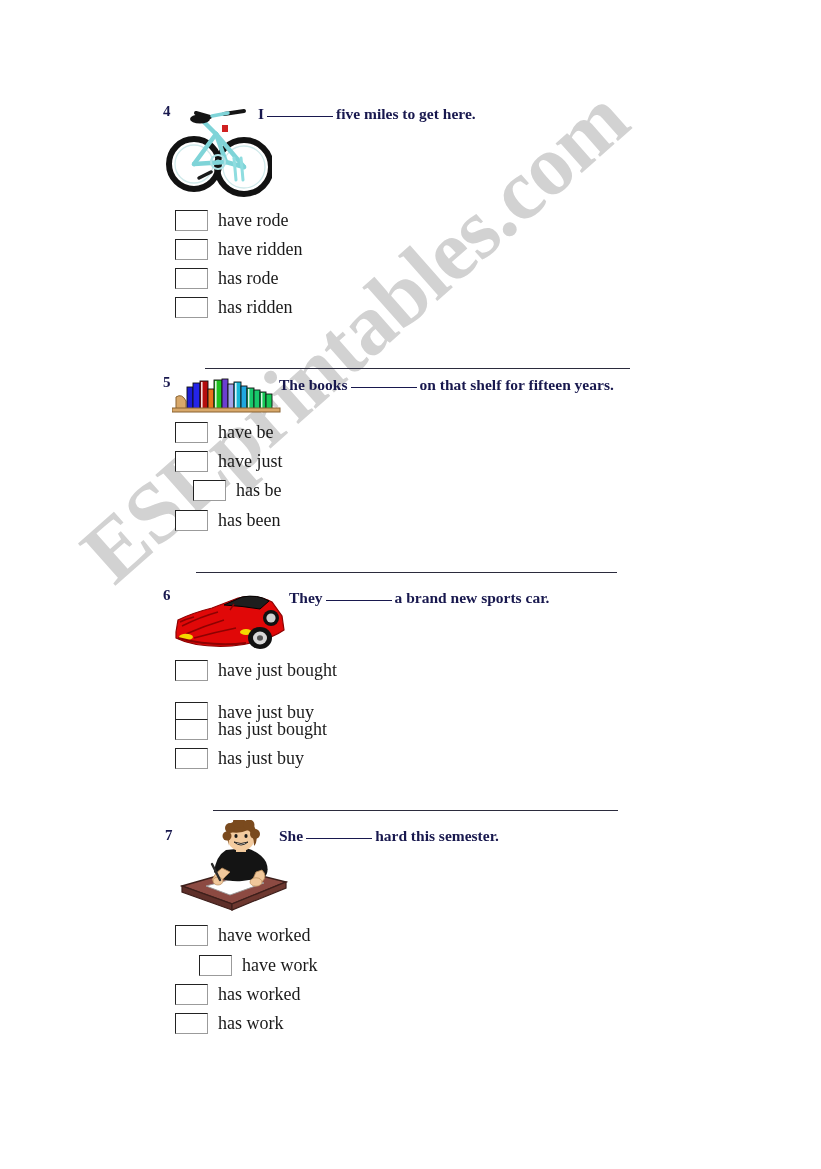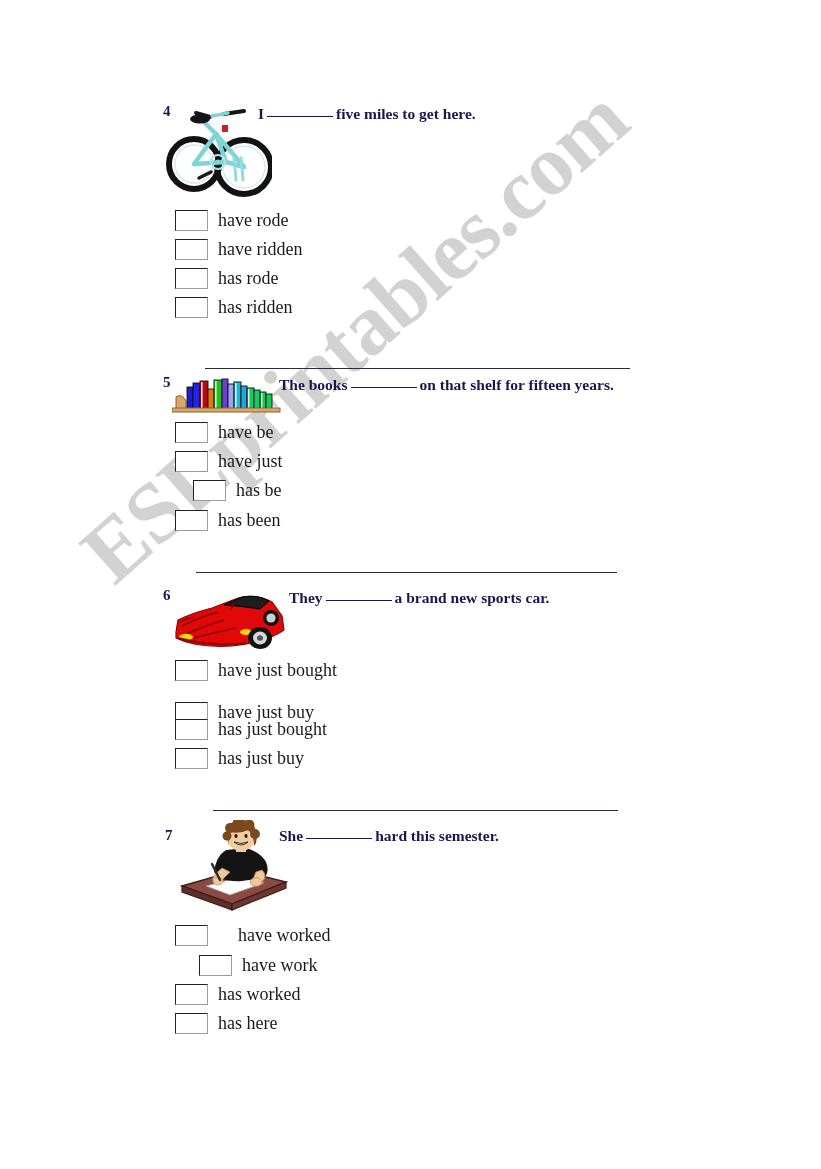--- a/index.html
+++ b/index.html
@@ -362,31 +362,31 @@
           <ellipse cx="70" cy="16" rx="1.6" ry="2"></ellipse>
         </g>
         <path d="M58 22 Q65 28 72 22 Q65 25 58 22 Z" fill="#ffffff" stroke="#1a1a1a" stroke-width="0.9"></path>
       </svg>
     </div>
 
     <div class="qsentence" style="left:279px; top:825px;">
       <span>She</span><span class="blank"></span><span>hard this semester.</span>
     </div>
 
-    <div class="option-row" style="left:175px; top:924px;gap:20px;">
+    <div class="option-row" style="left:175px; top:924px;">
       <div class="checkbox"></div>
       <div class="option-label">have worked</div>
     </div>
     <div class="option-row" style="left:175px; top:954px;padding-left:24px;">
       <div class="checkbox"></div>
       <div class="option-label">have work</div>
     </div>
     <div class="option-row" style="left:175px; top:983px;">
       <div class="checkbox"></div>
       <div class="option-label">has worked</div>
     </div>
     <div class="option-row" style="left:175px; top:1012px;">
       <div class="checkbox"></div>
-      <div class="option-label">has here</div>
+      <div class="option-label">has work</div>
     </div>
   </div>
 
 </div>
 
 </body></html>

